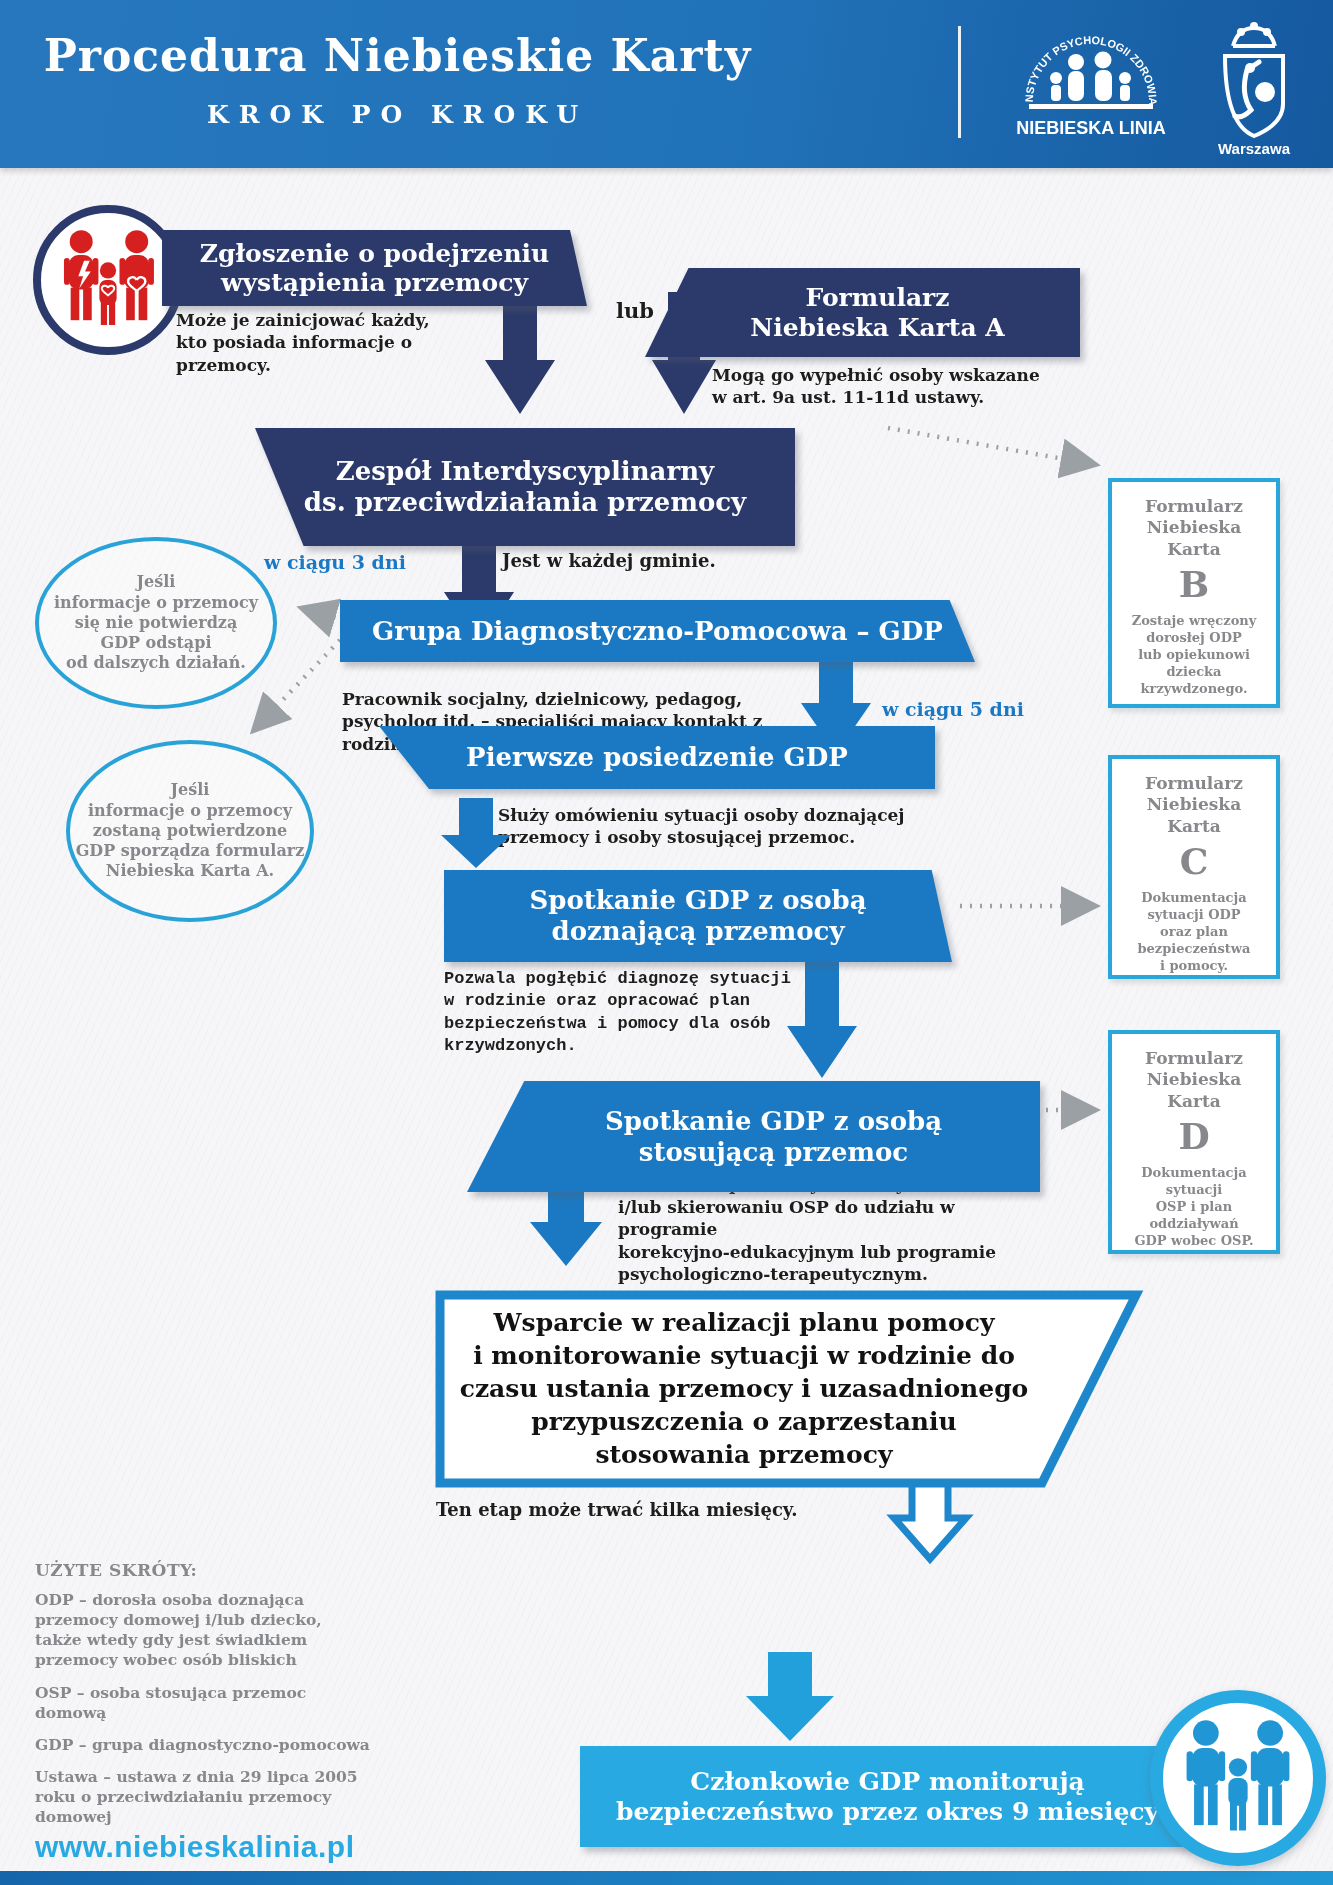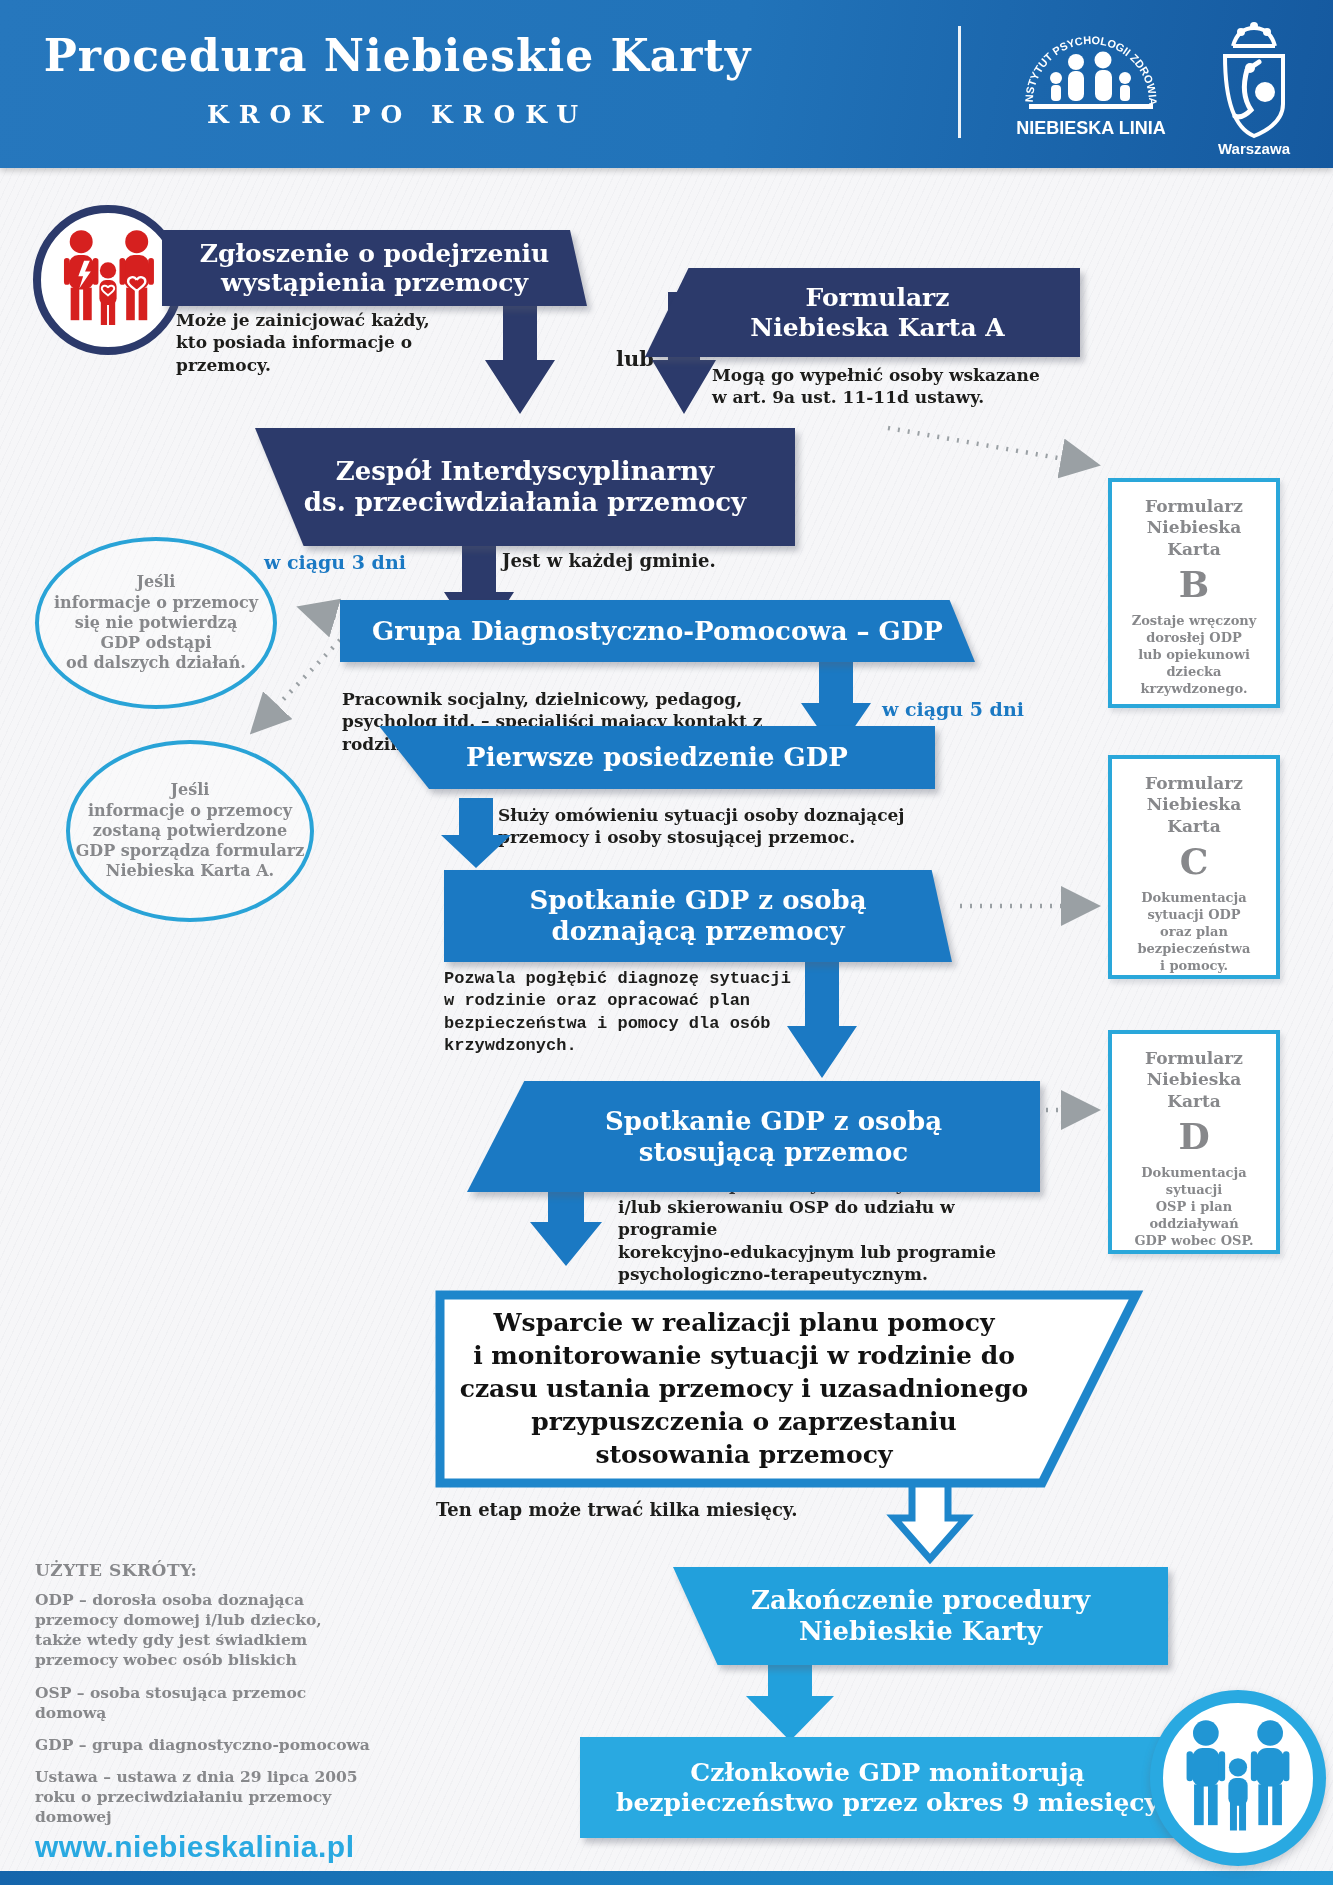--- a/index.html
+++ b/index.html
@@ -19,30 +19,30 @@
   .subtitle{position:absolute;left:40px;top:100px;width:715px;text-align:center;
     color:#fff;font-size:25px;font-weight:bold;letter-spacing:10px;white-space:nowrap;}
   .divider{position:absolute;left:958px;top:26px;width:3px;height:112px;background:rgba(255,255,255,.92);}
   
   .banner{position:absolute;filter:drop-shadow(4px 5px 3px rgba(90,95,110,.35));}
   .shape{width:100%;height:100%;display:flex;flex-direction:column;align-items:center;justify-content:center;
     color:#fff;font-weight:bold;text-align:center;line-height:1.18;white-space:nowrap;}
   .navy{background:#2c3a6b;}
   .blue{background:#1b79c3;}
   .cyan{background:#22a0dc;}
-  .cyan2{background:#29a9e1;}
+  .cyan2{background:#29a9e1;margin-top:9px;}
   .cut-r{clip-path:polygon(0 0,96% 0,100% 100%,0 100%);}
   .cut-l{clip-path:polygon(10% 0,100% 0,100% 100%,0 100%);}
   .cut-bl{clip-path:polygon(0 0,100% 0,100% 100%,9% 100%);}
   
   .cap{position:absolute;color:#1d1d1b;font-weight:bold;font-size:17px;line-height:1.32;}
   .pre{white-space:pre-line;}
   .right{text-align:left;}
   .timing{position:absolute;color:#1b79c3;font-weight:bold;font-size:19px;white-space:nowrap;}
-  .lub{position:absolute;color:#1d1d1b;font-weight:bold;font-size:21px;margin-top:48px;}
+  .lub{position:absolute;color:#1d1d1b;font-weight:bold;font-size:21px;}
   
   .cond{position:absolute;border:4px solid #29a3d7;border-radius:50%;
     display:flex;align-items:center;justify-content:center;text-align:center;
     color:#87888b;font-weight:bold;font-size:16px;line-height:1.27;background:rgba(255,255,255,.35);}
   
   .form{position:absolute;border:4px solid #2aa7da;background:#fff;
     text-align:center;color:#87888b;font-weight:bold;
     box-shadow:3px 4px 5px rgba(90,95,110,.18);padding:14px 6px 10px 6px;box-sizing:border-box;}
   .form .ft{font-size:17px;line-height:1.25;}
   .form .fl{font-size:36px;line-height:1.15;margin:4px 0 8px 0;}
@@ -247,26 +247,20 @@
 korekcyjno-edukacyjnym lub programie
 psychologiczno-terapeutycznym.</div>
 
   <div class="support-text" style="z-index:2;">Wsparcie w realizacji planu pomocy
 i monitorowanie sytuacji w rodzinie do
 czasu ustania przemocy i uzasadnionego
 przypuszczenia o zaprzestaniu
 stosowania przemocy</div>
   <div class="cap" style="left:436px;top:1498px;width:420px;font-size:18px;">Ten etap może trwać kilka miesięcy.</div>
 
-  <div class="banner" style="left:673px;top:1567px;width:495px;height:98px;z-index:2;">
-    <div class="shape cyan cut-bl" style="font-size:26px;">
-      <span>Zakończenie procedury</span>
-      <span>Niebieskie Karty</span>
-    </div>
-  </div>
 
   <div class="banner" style="left:580px;top:1737px;width:615px;height:101px;z-index:2;">
     <div class="shape cyan2" style="font-size:25px;">
       <span>Członkowie GDP monitorują</span>
       <span>bezpieczeństwo przez okres 9 miesięcy</span>
     </div>
   </div>
 
   <div class="circle-icon" style="left:1150px;top:1690px;width:176px;height:176px;border:13px solid #29a9e1;z-index:3;box-shadow:0 4px 8px rgba(90,95,110,.3);">
     <svg width="150" height="150" viewBox="0 0 140 140">

